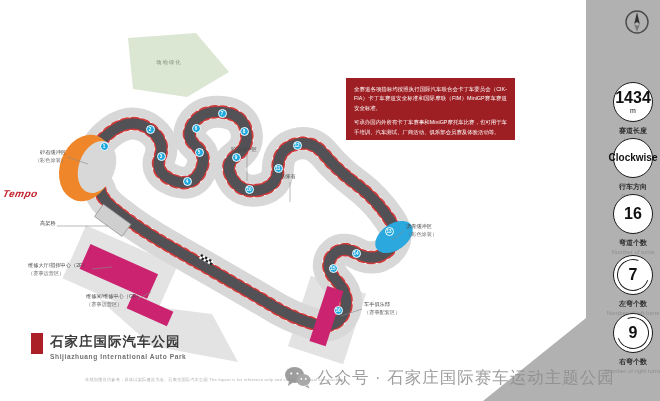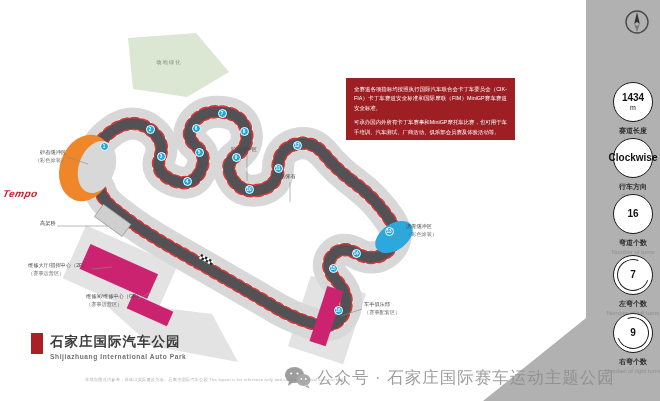--- a/index.html
+++ b/index.html
@@ -10,21 +10,21 @@
 
   
   .info-box{position:absolute;left:346px;top:78px;width:169px;height:62px;background:#9e1f23;
     color:#fff;font-size:5.4px;line-height:1.75;padding:7px 8px;box-sizing:border-box;text-align:justify;}
   .info-box p{margin:0 0 5px 0;}
 
   
   .stat{position:absolute;left:587px;width:92px;text-align:center;}
   .stat-circle{position:relative;width:38px;height:38px;border:1.6px solid #1c1c1c;border-radius:50%;
     background:#fff;margin:0 auto;display:flex;flex-direction:column;align-items:center;justify-content:center;color:#111;}
-  .stat-v1{font-size:10px;font-weight:700;line-height:1;}
+  .stat-v1{font-size:16px;font-weight:700;line-height:1;}
   .stat-v1.small{font-size:10px;font-weight:700;}
   .stat-v2{font-size:7px;line-height:1;margin-top:1px;}
   .stat-arc{position:absolute;inset:3px;border:1.4px solid #222;border-radius:50%;}
   .stat-arc.cw{border-left-color:transparent;transform:rotate(25deg);}
   .stat-arc.ccw{border-right-color:transparent;transform:rotate(-25deg);}
   .stat-zh{font-size:7px;font-weight:700;color:#2e2e2e;margin-top:4px;}
   .stat-en{font-size:6px;color:#8f8f8f;margin-top:1px;}
 
   
   .map-label{position:absolute;font-size:5.2px;color:#4a4a4a;line-height:1.45;white-space:nowrap;}

